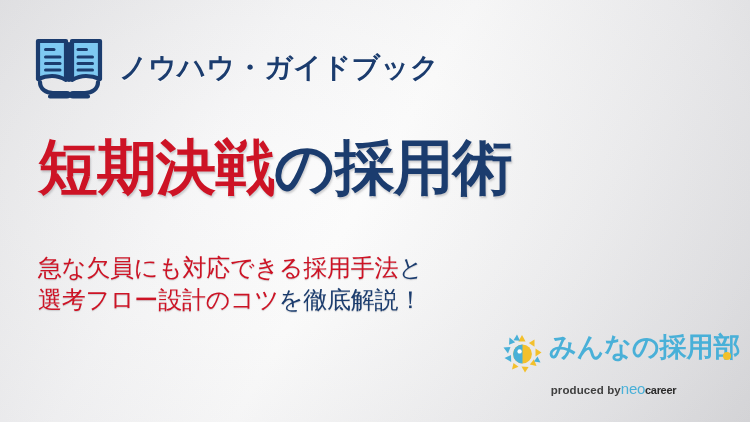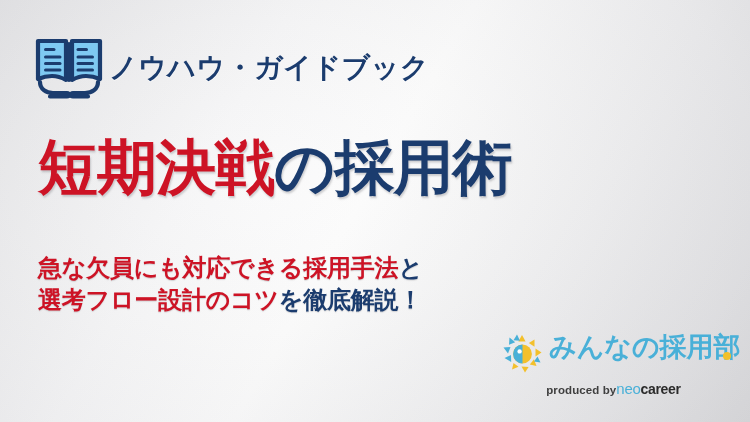--- a/index.html
+++ b/index.html
@@ -26,21 +26,21 @@
     overflow: hidden;
   }
 
   
   .kicker {
     position: absolute;
     left: 33px;
     top: 36px;
     display: flex;
     align-items: center;
-    gap: 4px;
+    gap: 14px;
   }
   .book-icon {
     width: 72px;
     height: 64px;
     display: block;
     flex: 0 0 auto;
   }
   .kicker-label {
     font-size: 28px;
     font-weight: 700;
@@ -65,21 +65,21 @@
   }
   .headline .seg-red  { color: #cd1325; }
   .headline .seg-navy { color: #1b3c6e; }
 
   
   .subtitle {
     position: absolute;
     left: 38px;
     top: 252px;
     font-size: 24px;
-    font-weight: 700;
+    font-weight: 400;
     line-height: 1.32;
     letter-spacing: -0.2px;
     white-space: nowrap;
     text-shadow: 0 1px 1px rgba(140,140,145,0.35);
   }
   .subtitle .line { display: block; }
   .subtitle .seg-red  { color: #cd1325; }
   .subtitle .seg-navy { color: #1b3c6e; }
 
   
@@ -138,21 +138,21 @@
   }
   .logo-sub .neo {
     color: #49b0d8;
     font-weight: 400;
     font-size: 15px;
     letter-spacing: -0.3px;
   }
   .logo-sub .career {
     color: #2b2b2b;
     font-weight: 800;
-    font-size: 14px;
+    font-size: 11px;
     letter-spacing: -0.3px;
   }
 </style>
 </head>
 <body>
 
 <div id="banner">
 
   <div class="kicker">
     <svg class="book-icon" viewBox="0 0 72 64" aria-hidden="true">

